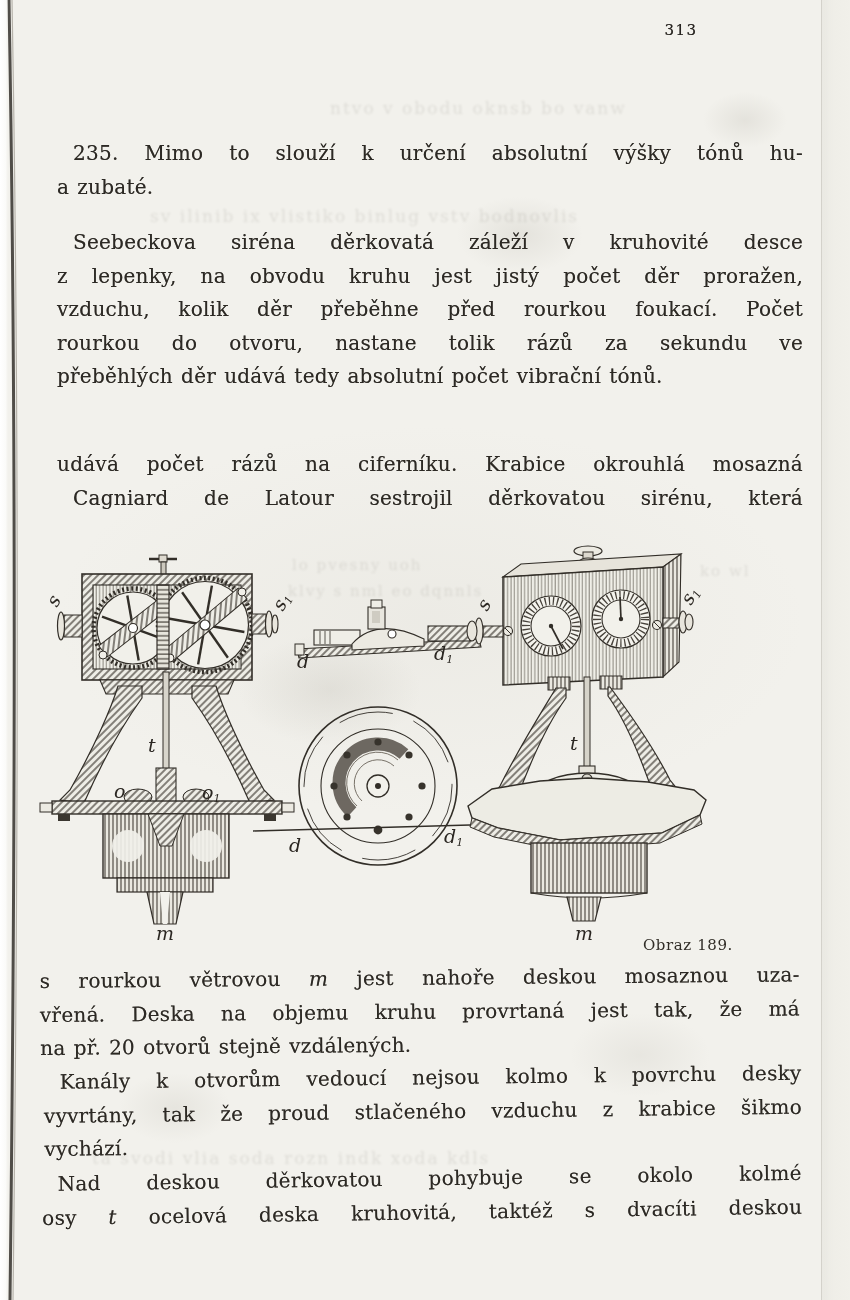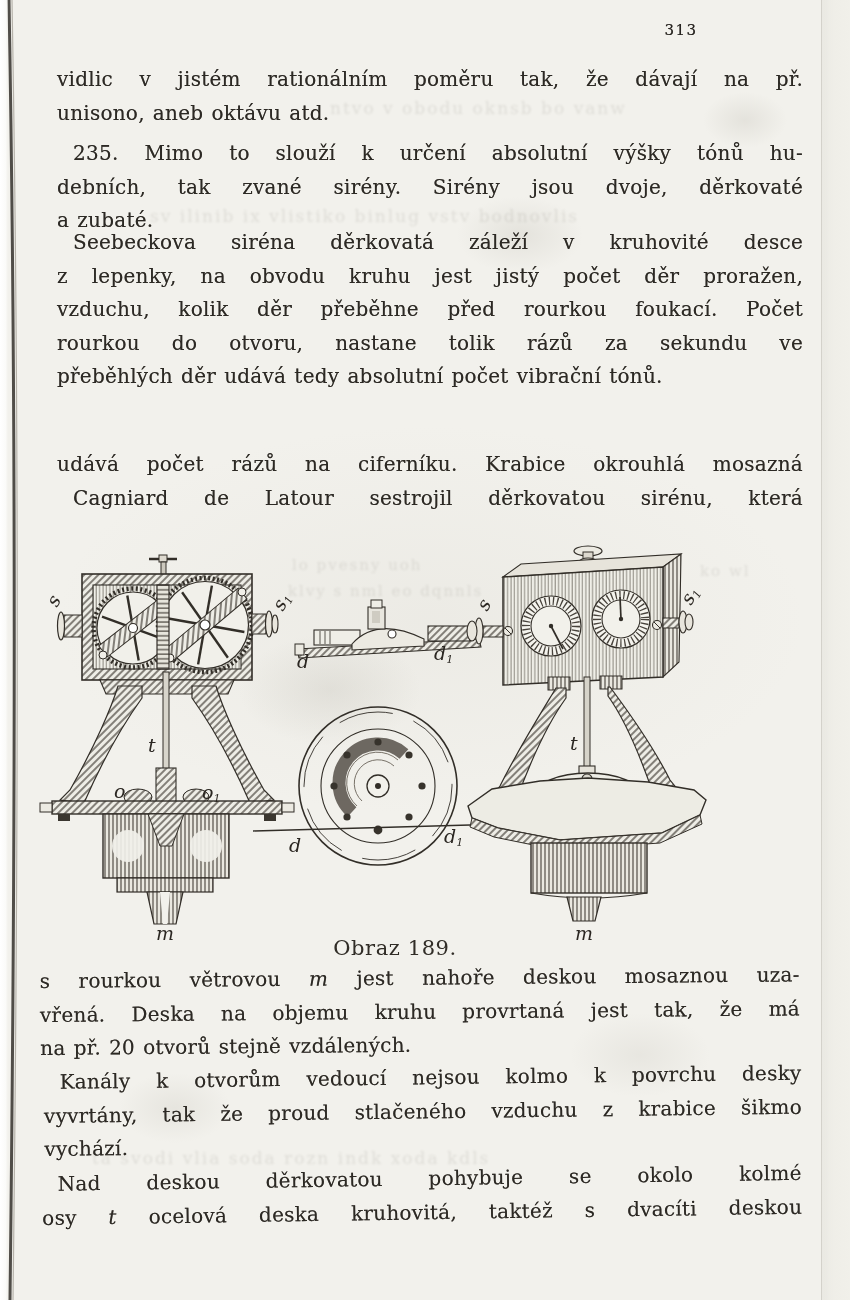--- a/index.html
+++ b/index.html
@@ -20,22 +20,22 @@
     background:linear-gradient(to right, rgba(228,226,219,.55) 0, #efeee8 40%, #f1f0ea 100%);}
   .para{position:absolute;color:#2c2924;font-size:20px;line-height:33.5px;
     letter-spacing:.25px;word-spacing:1.5px;
     text-shadow:0 0 .5px rgba(46,40,34,.55);}
   .ind{text-indent:16px;}
   .jl{text-align:justify;text-align-last:justify;}
   .ll{text-align:justify;text-align-last:left;}
   .it{font-style:italic;}
   .pagenum{position:absolute;top:21px;left:645px;width:72px;text-align:center;
     font-size:15px;letter-spacing:1.5px;color:#272420;text-shadow:0 0 .5px rgba(40,35,30,.6);}
-  .caption{position:absolute;top:936px;left:57px;width:676px;text-align:center;
-    font-size:21px;letter-spacing:.6px;color:#312d27;}
+  .caption{position:absolute;top:936px;left:57px;width:676px;text-align:right;
+    font-size:15px;letter-spacing:.6px;color:#312d27;}
   .art{position:absolute;color:#5d584e;filter:blur(1.1px);opacity:.13;
     font-size:17px;letter-spacing:2px;white-space:nowrap;}
   svg text.flbl{font-family:"DejaVu Serif",serif;font-style:italic;font-size:19px;fill:#2b2722;}
   svg text.flbl .sub{font-size:11px;}
   .r1{transform:rotate(-0.5deg);transform-origin:0 50%;}
   .r2{transform:rotate(-0.7deg);transform-origin:0 50%;}
   .r3{transform:rotate(-0.85deg);transform-origin:0 50%;}
 </style>
 </head>
 <body>
@@ -44,28 +44,23 @@
 
   <div class="art" style="top:98px;left:330px;">ntvo v obodu oknsb bo vanw</div>
   <div class="art" style="top:206px;left:150px;">sv ilinib ix vlistiko binlug vstv bodnovlis</div>
   <div class="art" style="top:556px;left:292px;font-size:15px;">lo pvesny uoh</div>
   <div class="art" style="top:582px;left:288px;font-size:15px;">klvy s nml eo dqnnls</div>
   <div class="art" style="top:562px;left:700px;font-size:15px;">ko wl</div>
   <div class="art" style="top:1148px;left:92px;">ta svodi vlia soda rozn indk xoda kdls</div>
 
   <div class="pagenum">313</div>
 
-  <div class="para" style="top:63px;left:57px;width:746px;">
-    <div class="jl">vidlic v jistém rationálním poměru tak, že dávají na př.</div>
-    <div class="ll">unisono, aneb oktávu atd.</div>
-  </div>
 
   <div class="para ind" style="top:137px;left:57px;width:746px;">
     <div class="jl">235. Mimo to slouží k určení absolutní výšky tónů hu-</div>
-    <div class="jl" style="text-indent:0;">debních, tak zvané sirény. Sirény jsou dvoje, děrkovaté</div>
     <div class="ll" style="text-indent:0;">a zubaté.</div>
   </div>
 
   <div class="para ind" style="top:226px;left:57px;width:746px;">
     <div class="jl">Seebeckova siréna děrkovatá záleží v kruhovité desce</div>
     <div class="jl" style="text-indent:0;">z lepenky, na obvodu kruhu jest jistý počet děr proražen,</div>
     <div class="jl" style="text-indent:0;">vzduchu, kolik děr přeběhne před rourkou foukací. Počet</div>
     <div class="jl" style="text-indent:0;">rourkou do otvoru, nastane tolik rázů za sekundu ve</div>
     <div class="ll" style="text-indent:0;">přeběhlých děr udává tedy absolutní počet vibrační tónů.</div>
   </div>

